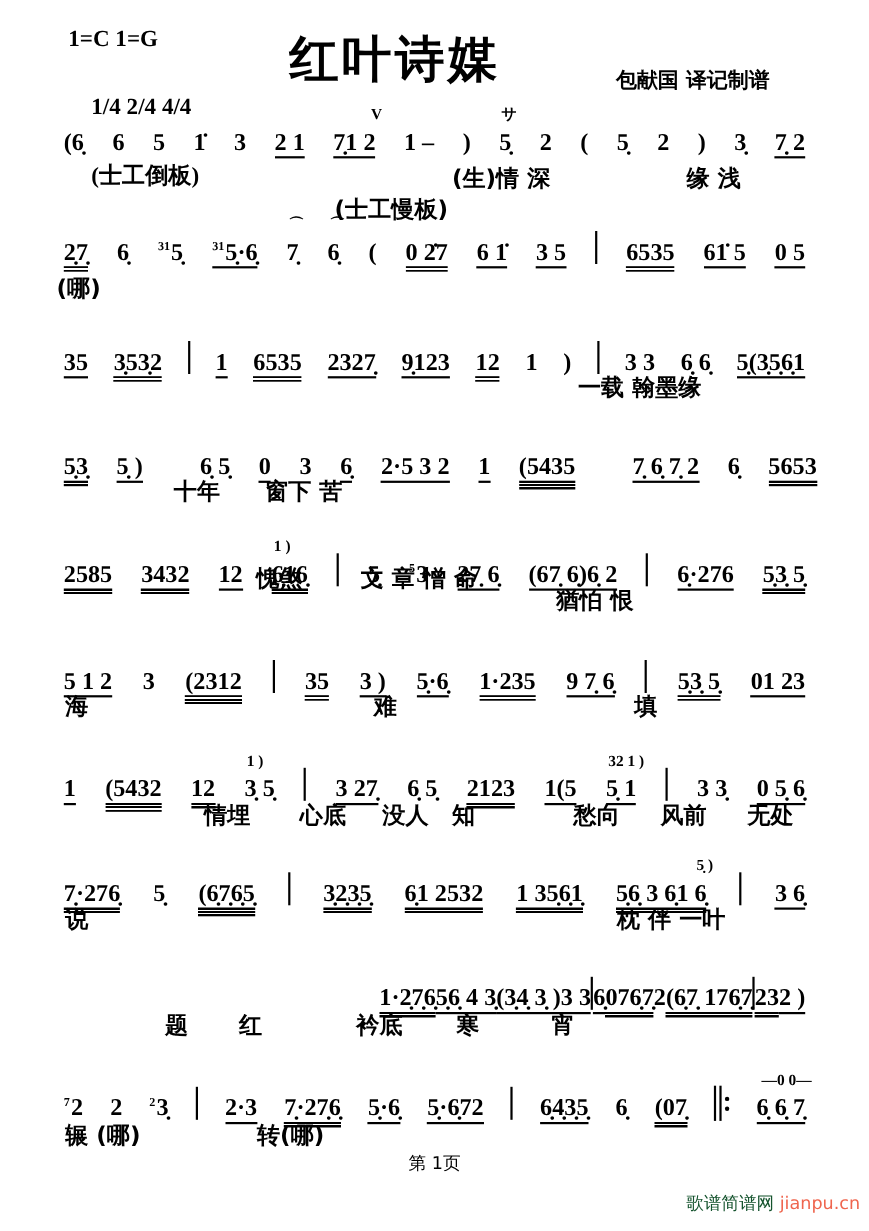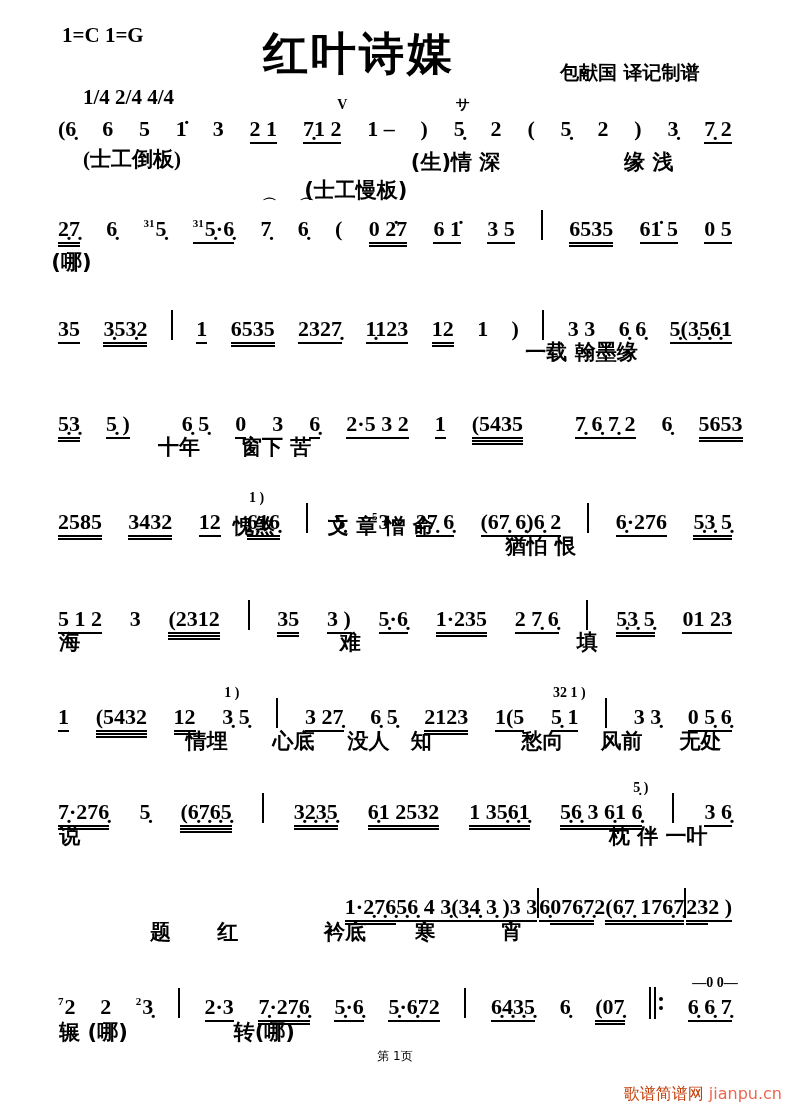--- a/index.html
+++ b/index.html
@@ -26,21 +26,21 @@
   .grace{font-style:normal;font-size:11px;vertical-align:9px;letter-spacing:0;margin-right:1px;}
   .bar{display:inline-block;width:2px;height:30px;background:#000;margin-bottom:4px;}
   .rpt{display:inline-flex;align-items:center;gap:3px;margin-bottom:3px;}
   .rpt i{width:2px;height:32px;background:#000;}
   .rpt .dots{display:inline-flex;flex-direction:column;gap:5px;}
   .rpt .dots b{width:4px;height:4px;background:#000;border-radius:50%;}
   
   .lyric-line{position:absolute;left:0;right:0;height:26px;font-size:21px;font-weight:bold;
               font-family:"DejaVu Sans",sans-serif;}
   .lyric{position:absolute;white-space:pre;}
-  .footer-page{position:absolute;left:0;right:0;top:1048px;text-align:center;font-size:12px;
+  .footer-page{position:absolute;left:0;right:0;top:1048px;text-align:center;font-size:16px;
                font-family:"DejaVu Sans",sans-serif;}
   .watermark{position:absolute;right:8px;top:1084px;font-size:16px;font-family:"DejaVu Sans",sans-serif;}
 </style>
 </head>
 <body>
 
 <div class="page">
   <div class="hdr-left"><span>1=C 1=G</span><br>
     <span>1/4 2/4 4/4</span><br>
     <span>(士工倒板)</span></div>
@@ -83,21 +83,21 @@
         <span class="tok u1">61̇ 5</span>
         <span class="tok u1">0 5</span>
       </div>
       <div class="music-line" style="top: 306px;">
         <span class="tok u1">35</span>
         <span class="tok u2">3̣53̣2</span>
         <span class="bar"></span>
         <span class="tok u1">1</span>
         <span class="tok u2">6535</span>
         <span class="tok u1">2327̣</span>
-        <span class="tok u1">1̣123</span>
+        <span class="tok u1">9̣123</span>
         <span class="tok u2">12</span>
         <span class="tok">1</span>
         <span class="tok">)</span>
         <span class="bar"></span>
         <span class="tok">3 3</span>
         <span class="tok">6̣ 6̣</span>
         <span class="tok u1">5̣(3̣5̣6̣1</span>
       </div>
       <div class="music-line" style="top: 401px; gap: 26px;">
         <span class="tok u2">5̣3̣</span>
@@ -131,21 +131,21 @@
       </div>
       <div class="music-line" style="top: 596px;">
         <span class="tok u1">5 1 2</span>
         <span class="tok">3</span>
         <span class="tok u3">(2312</span>
         <span class="bar"></span>
         <span class="tok u2">35</span>
         <span class="tok u1">3 )</span>
         <span class="tok u1">5̣·6̣</span>
         <span class="tok u2">1·235</span>
-        <span class="tok u1">2 7̣ 6̣</span>
+        <span class="tok u1">9 7̣ 6̣</span>
         <span class="bar"></span>
         <span class="tok u2">5̣3̣ 5̣</span>
         <span class="tok u1">01 23</span>
       </div>
       <div class="music-line" style="top: 694px;">
         <span class="tok u1">1</span>
         <span class="tok u3">(5432</span>
         <span class="tok u2">12</span>
         <span class="tok">3̣ 5̣<i class="sup">1 )</i></span>
         <span class="bar"></span>
@@ -237,30 +237,30 @@
         <span class="lyric" style="left: 23.5%;">情埋</span>
         <span class="lyric" style="left: 34.5%;">心底</span>
         <span class="lyric" style="left: 44%;">没人</span>
         <span class="lyric" style="left: 52%;">知</span>
         <span class="lyric" style="left: 66%;">愁向</span>
         <span class="lyric" style="left: 76%;">风前</span>
         <span class="lyric" style="left: 86%;">无处</span>
       </div>
       <div class="lyric-line" style="top: 822px;">
         <span class="lyric" style="left: 7.5%;">说</span>
-        <span class="lyric" style="left: 71%; margin-left: 48px;">枕 伴 一叶</span>
+        <span class="lyric" style="left: 71%;">枕 伴 一叶</span>
       </div>
       <div class="lyric-line" style="top: 918px;">
         <span class="lyric" style="left: 19%;">题</span>
         <span class="lyric" style="left: 27.5%;">红</span>
         <span class="lyric" style="left: 41%;">衿底</span>
         <span class="lyric" style="left: 52.5%;">寒</span>
         <span class="lyric" style="left: 63.5%;">宵</span>
       </div>
       <div class="lyric-line" style="top: 1018px;">
         <span class="lyric" style="left: 7.5%;">辗 (哪)</span>
         <span class="lyric" style="left: 23.5%; margin-left: 48px;">转(哪)</span>
       </div>
     </div>
 
   <div class="footer-page">第 1页</div>
-  <div class="watermark"><span style="color: #c2410c;">歌谱简谱网 </span><span style="color: rgb(239, 101, 78);">jianpu.cn</span></div>
+  <div class="watermark"><span style="color: #14532d;">歌谱简谱网 </span><span style="color: rgb(239, 101, 78);">jianpu.cn</span></div>
 </div>
 
 </body></html>

